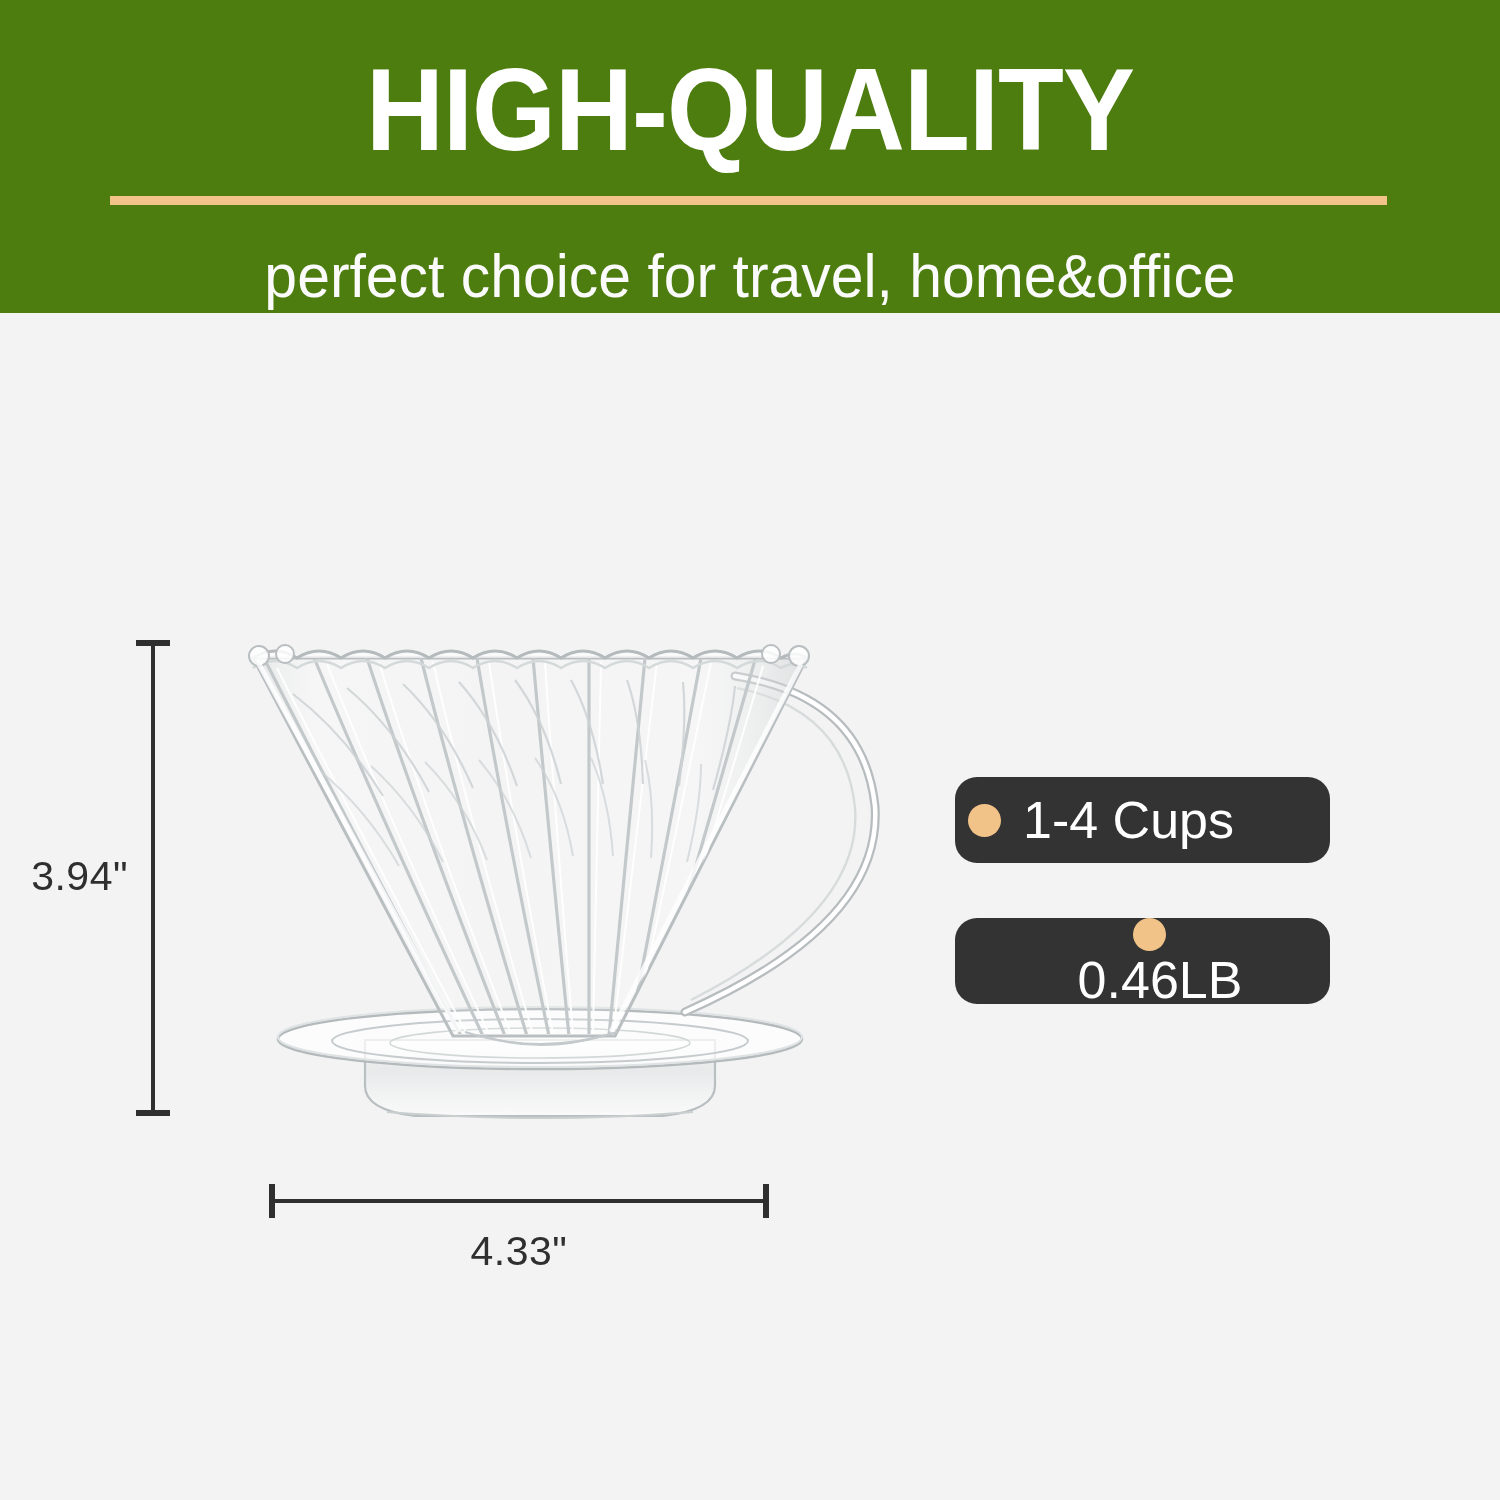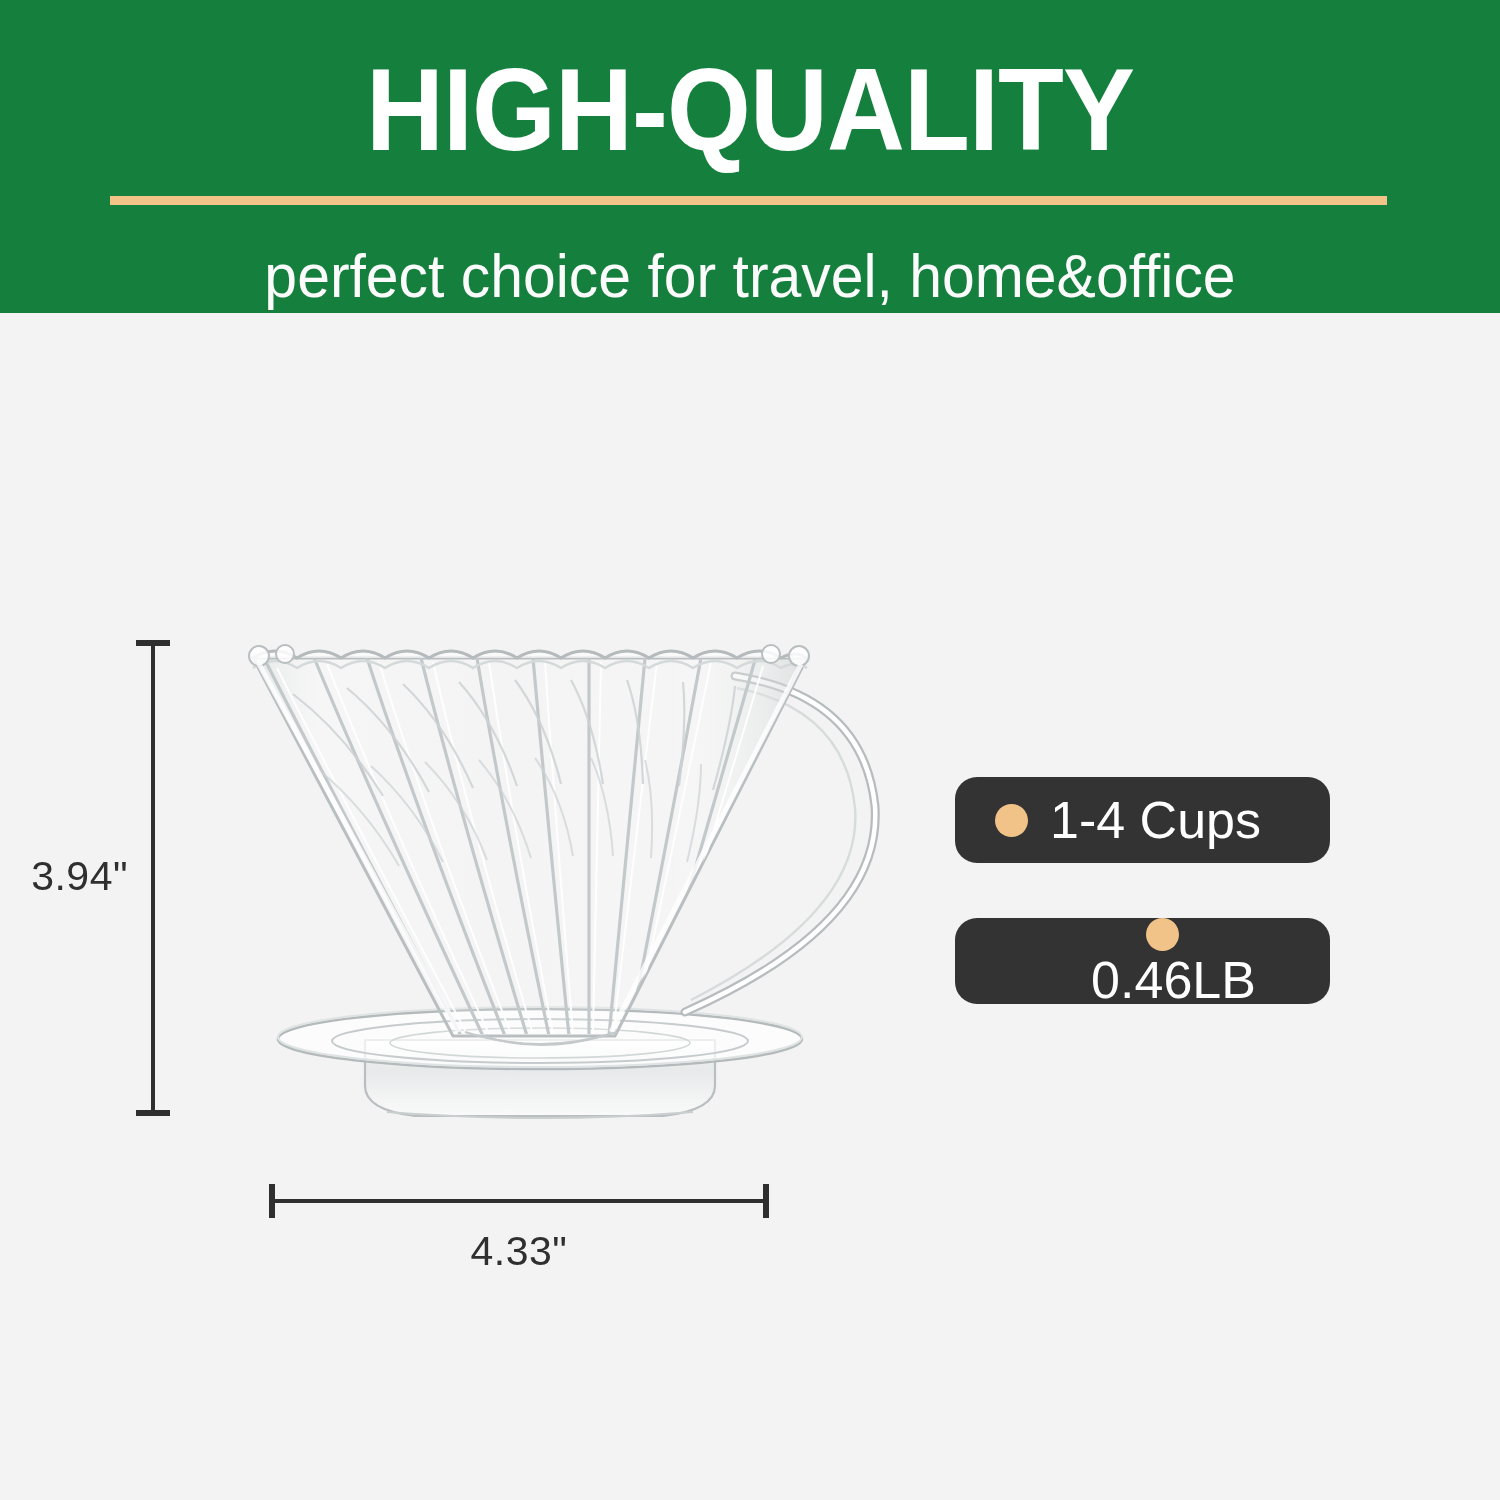--- a/index.html
+++ b/index.html
@@ -15,21 +15,21 @@
     position: relative;
   }
 
   
   #header-banner {
     position: absolute;
     left: 0;
     top: 0;
     width: 1500px;
     height: 313px;
-    background: #15803d;
+    background: #4d7c0f;
     overflow: hidden;
   }
   #header-title {
     position: absolute;
     left: 0;
     top: 52px;
     width: 1500px;
     text-align: center;
     color: #ffffff;
     font-family: "Liberation Sans Narrow", "Liberation Sans", sans-serif;
@@ -163,21 +163,21 @@
   }
   .spec-badge {
     position: relative;
     width: 375px;
     height: 86px;
     background: #333333;
     border-radius: 22px;
     display: flex;
     align-items: center;
     box-sizing: border-box;
-    padding-left: 40px;
+    padding-left: 13px;
   }
   .spec-badge + .spec-badge {
     margin-top: 55px;
     flex-direction: column;
   }
   .badge-dot {
     width: 33px;
     height: 33px;
     border-radius: 50%;
     background: #f2c388;

